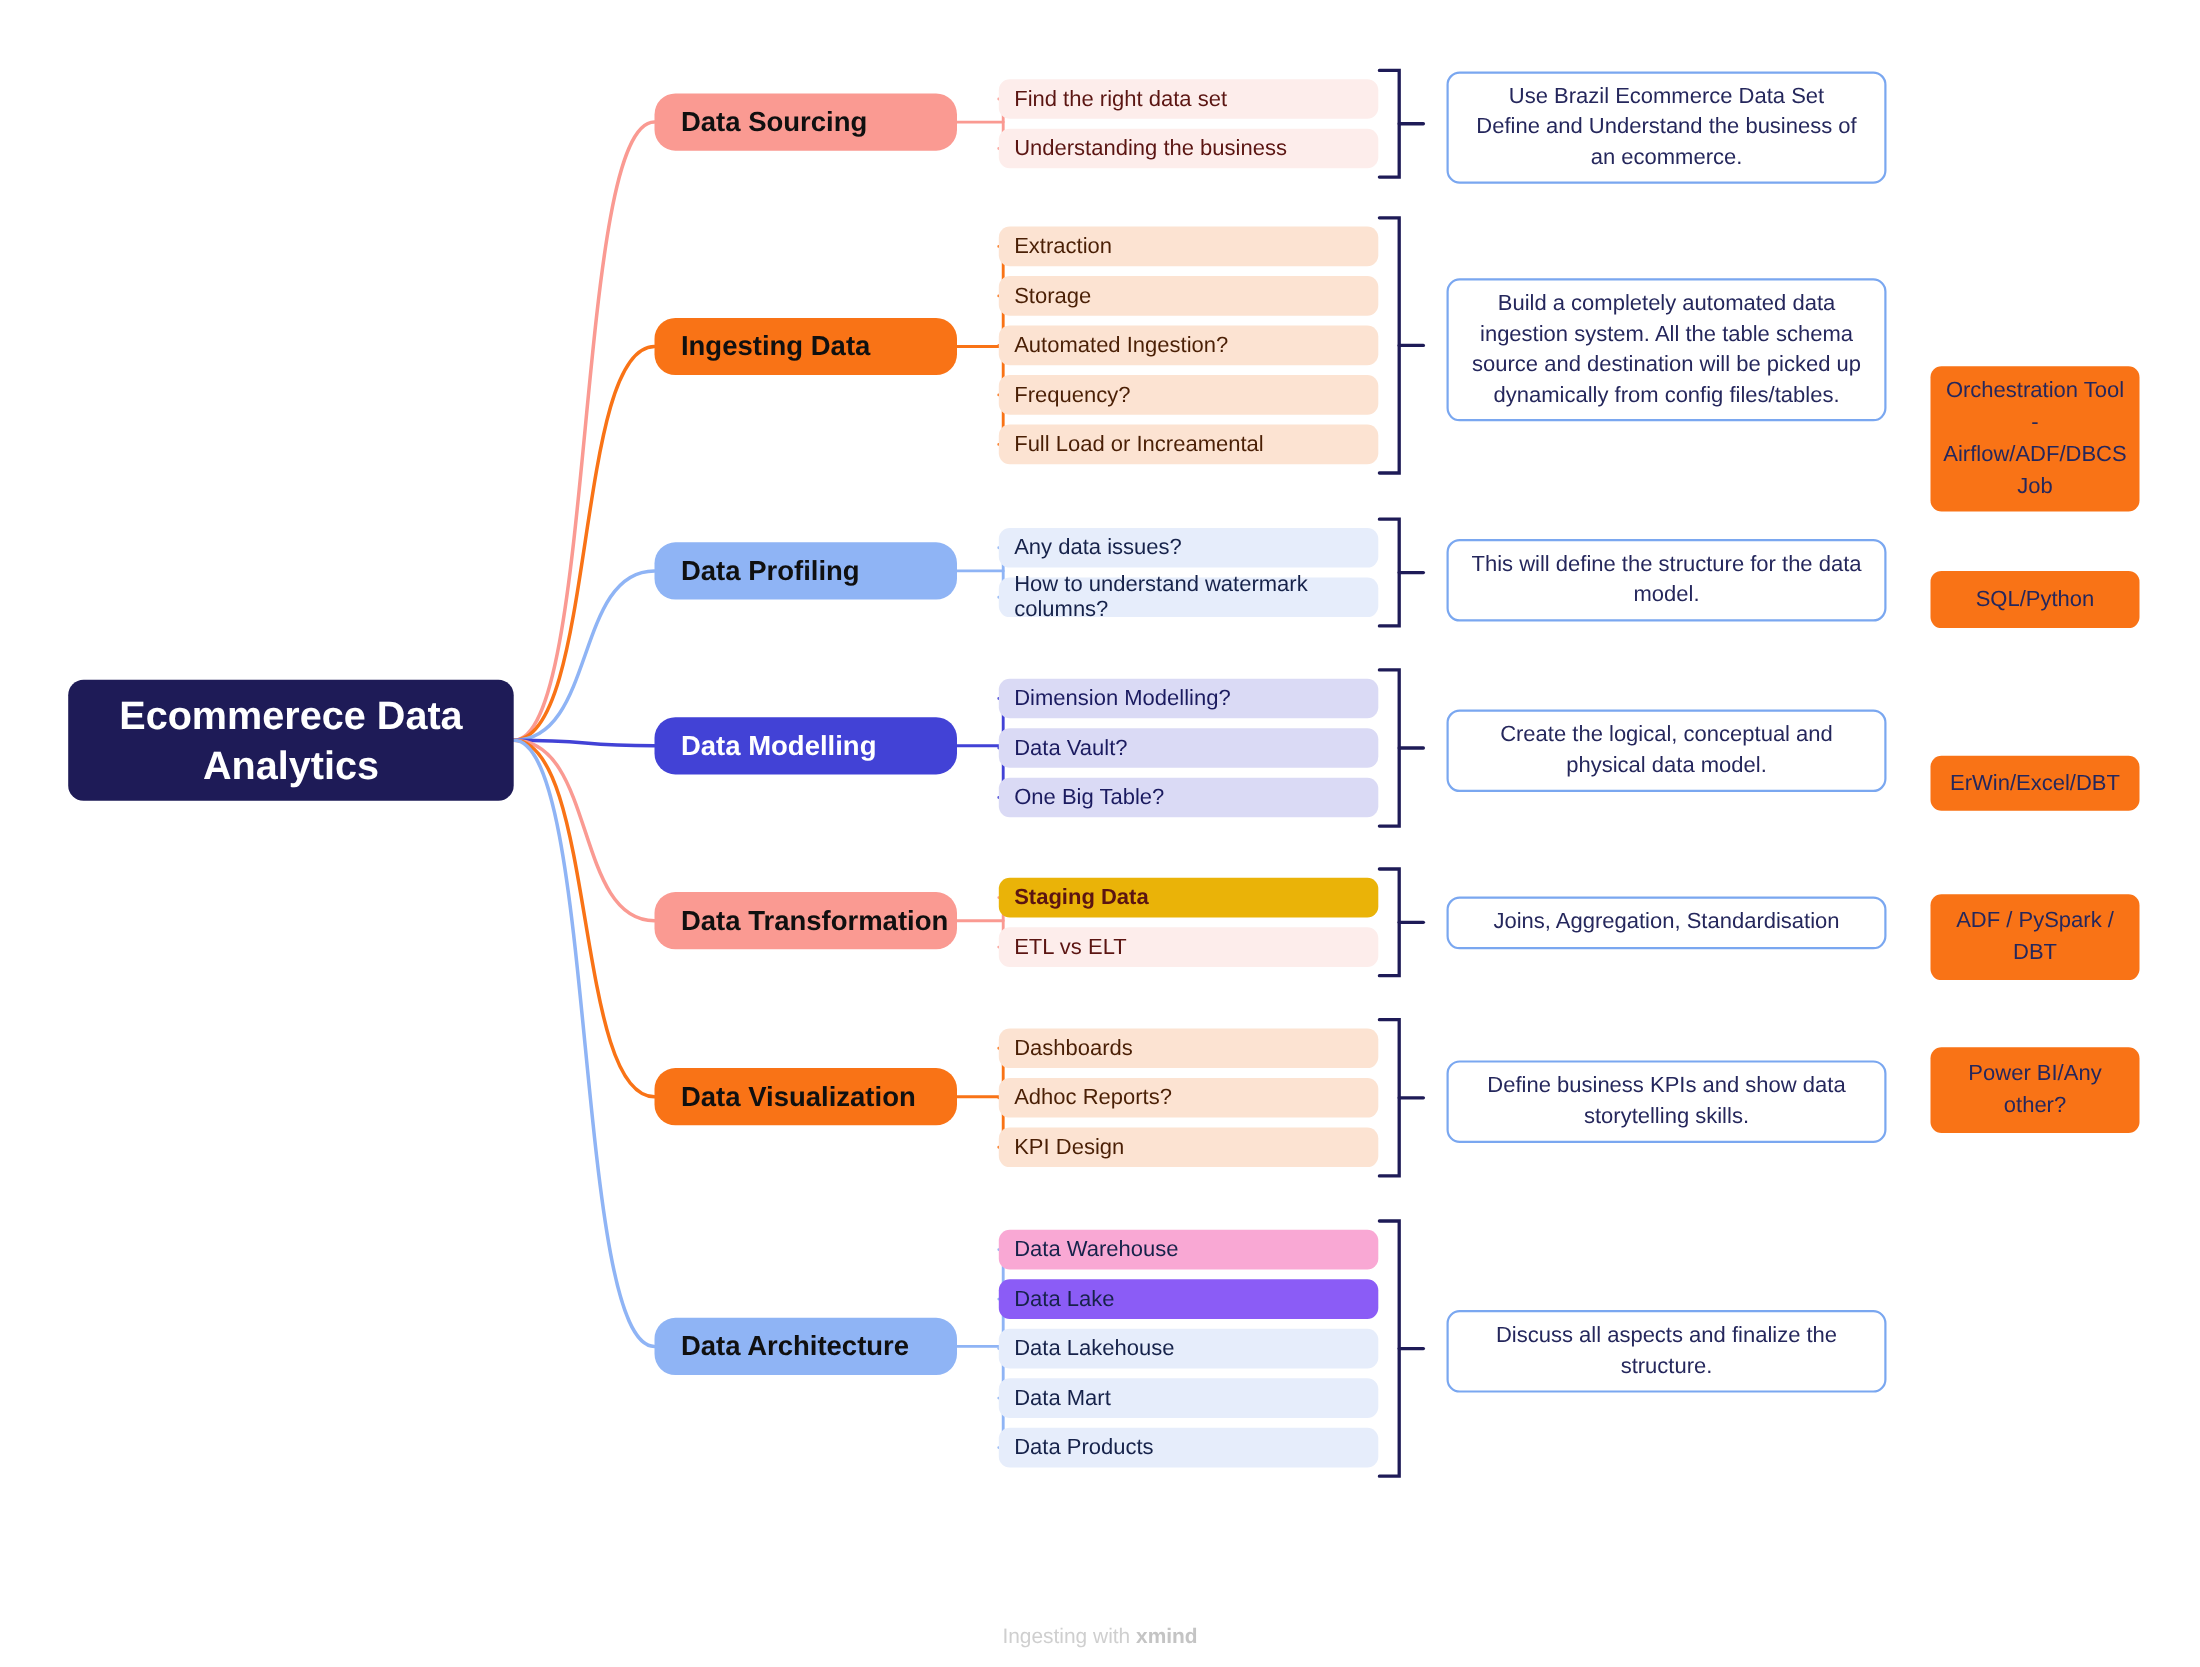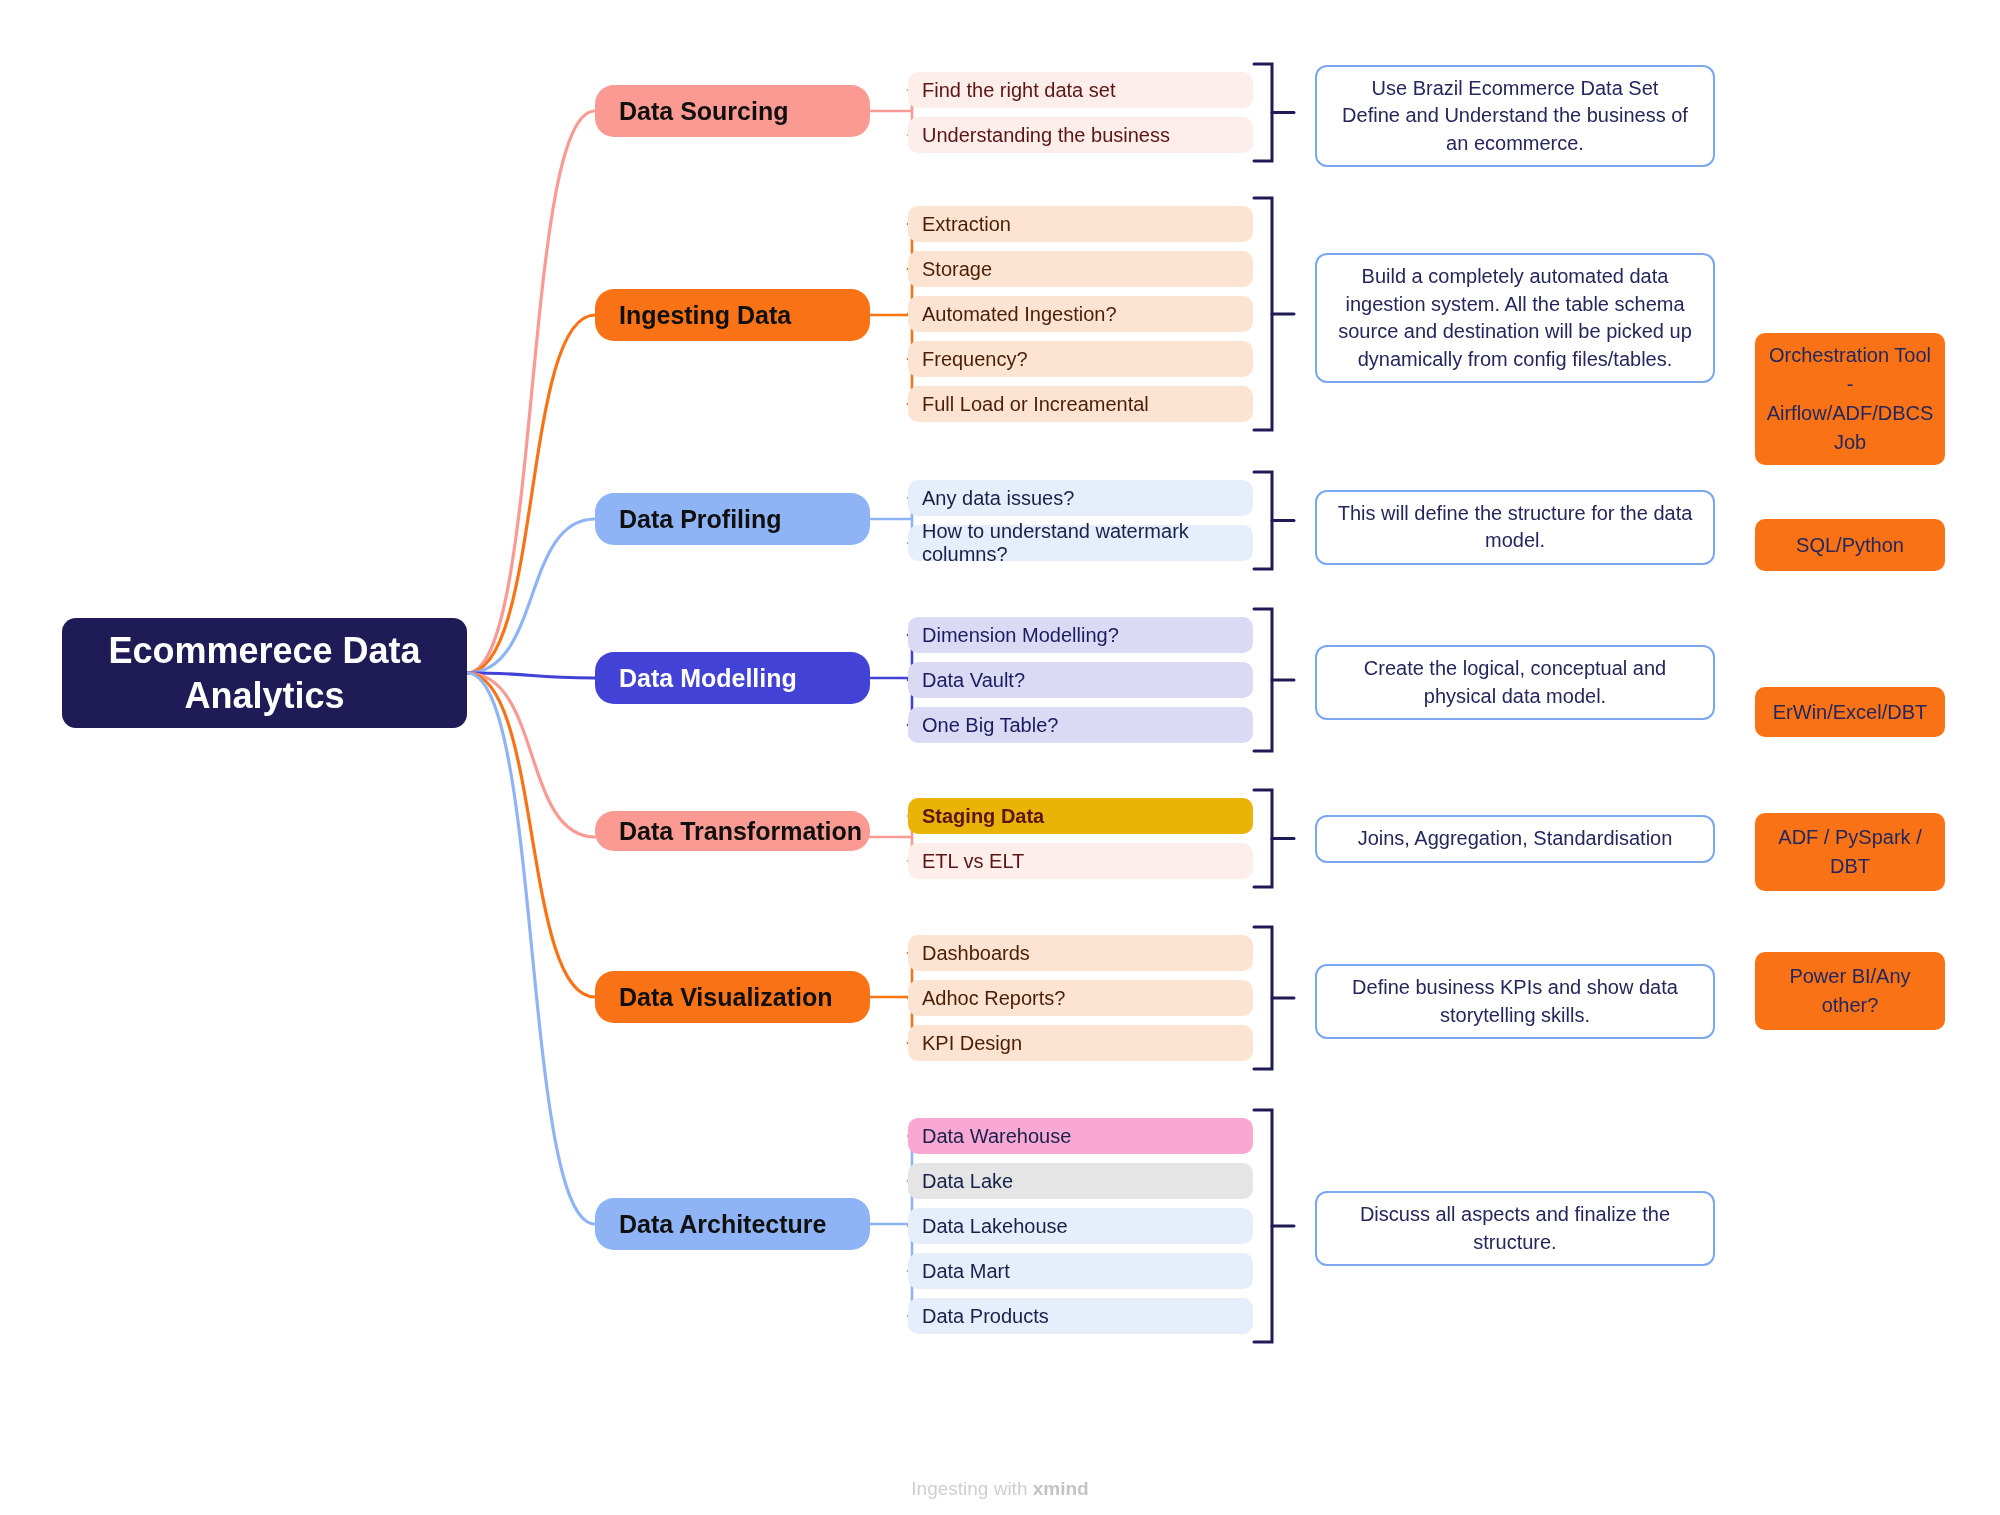--- a/index.html
+++ b/index.html
@@ -165,21 +165,21 @@
       <span>Dimension Modelling?</span>
     </div>
     <div class="leaf-node" style="left: 908px; top: 662px; width: 345px; height: 36px; background: rgb(218, 218, 245); color: rgb(27, 27, 96);">
       <span>Data Vault?</span>
     </div>
     <div class="leaf-node" style="left: 908px; top: 707px; width: 345px; height: 36px; background: rgb(218, 218, 245); color: rgb(27, 27, 96);">
       <span>One Big Table?</span>
     </div>
     <div class="note-box" style="left: 1315px; top: 645px; width: 400px; min-height: 70px; white-space: normal;">Create the logical,  conceptual and physical data model.</div>
     <div class="tag-box" style="left: 1755px; top: 687px; width: 190px; min-height: 50px; background: rgb(249, 115, 22); color: rgb(37, 39, 92);">ErWin/Excel/DBT</div>
-    <div class="branch-node" style="left: 595px; top: 811px; width: 275px; height: 40px; background: rgb(250, 154, 146); color: rgb(16, 16, 16);">
+    <div class="branch-node" style="left: 595px; top: 811px; width: 275px; height: 52px; background: rgb(250, 154, 146); color: rgb(16, 16, 16);">
       <span>Data Transformation</span>
     </div>
     <div class="leaf-node" style="left: 908px; top: 798px; width: 345px; height: 36px; background: #eab308; color: rgb(91, 21, 18); font-weight: bold;">
       <span>Staging Data</span>
     </div>
     <div class="leaf-node" style="left: 908px; top: 843px; width: 345px; height: 36px; background: rgb(253, 237, 235); color: rgb(91, 21, 18);">
       <span>ETL vs ELT</span>
     </div>
     <div class="note-box" style="left: 1315px; top: 814.5px; width: 400px; min-height: 48px; white-space: normal;">Joins, Aggregation, Standardisation</div>
     <div class="tag-box" style="left: 1755px; top: 813px; width: 190px; min-height: 78px; background: rgb(249, 115, 22); color: rgb(37, 39, 92);">ADF / PySpark / DBT</div>
@@ -196,21 +196,21 @@
       <span>KPI Design</span>
     </div>
     <div class="note-box" style="left: 1315px; top: 964px; width: 400px; min-height: 68px; white-space: normal;">Define business KPIs and show data storytelling skills.</div>
     <div class="tag-box" style="left: 1755px; top: 952px; width: 190px; min-height: 78px; background: rgb(249, 115, 22); color: rgb(37, 39, 92);">Power BI/Any other?</div>
     <div class="branch-node" style="left: 595px; top: 1198px; width: 275px; height: 52px; background: rgb(143, 180, 245); color: rgb(16, 16, 16);">
       <span>Data Architecture</span>
     </div>
     <div class="leaf-node" style="left: 908px; top: 1118px; width: 345px; height: 36px; background: #f9a8d4; color: rgb(22, 34, 74);">
       <span>Data Warehouse</span>
     </div>
-    <div class="leaf-node" style="left: 908px; top: 1163px; width: 345px; height: 36px; background: #e5e5e5; color: rgb(22, 34, 74);">
+    <div class="leaf-node" style="left: 908px; top: 1163px; width: 345px; height: 36px; background: #8b5cf6; color: rgb(22, 34, 74);">
       <span>Data Lake</span>
     </div>
     <div class="leaf-node" style="left: 908px; top: 1208px; width: 345px; height: 36px; background: rgb(230, 237, 251); color: rgb(22, 34, 74);">
       <span>Data Lakehouse</span>
     </div>
     <div class="leaf-node" style="left: 908px; top: 1253px; width: 345px; height: 36px; background: rgb(230, 237, 251); color: rgb(22, 34, 74);">
       <span>Data Mart</span>
     </div>
     <div class="leaf-node" style="left: 908px; top: 1298px; width: 345px; height: 36px; background: rgb(230, 237, 251); color: rgb(22, 34, 74);">
       <span>Data Products</span>

